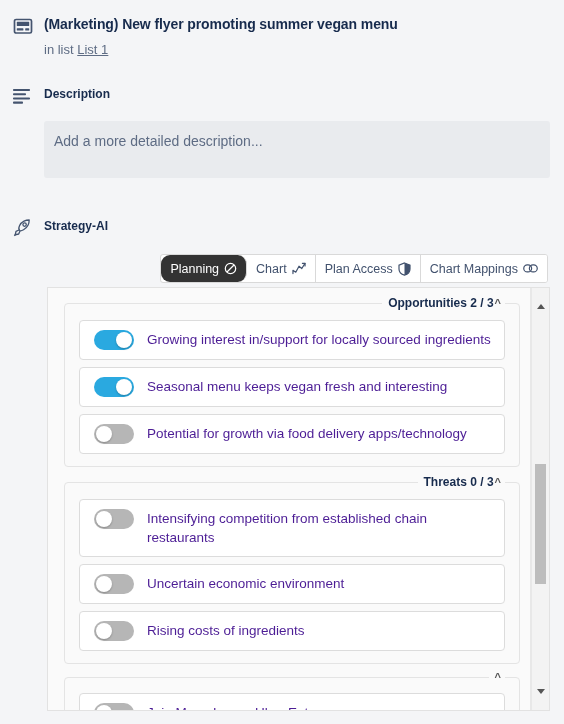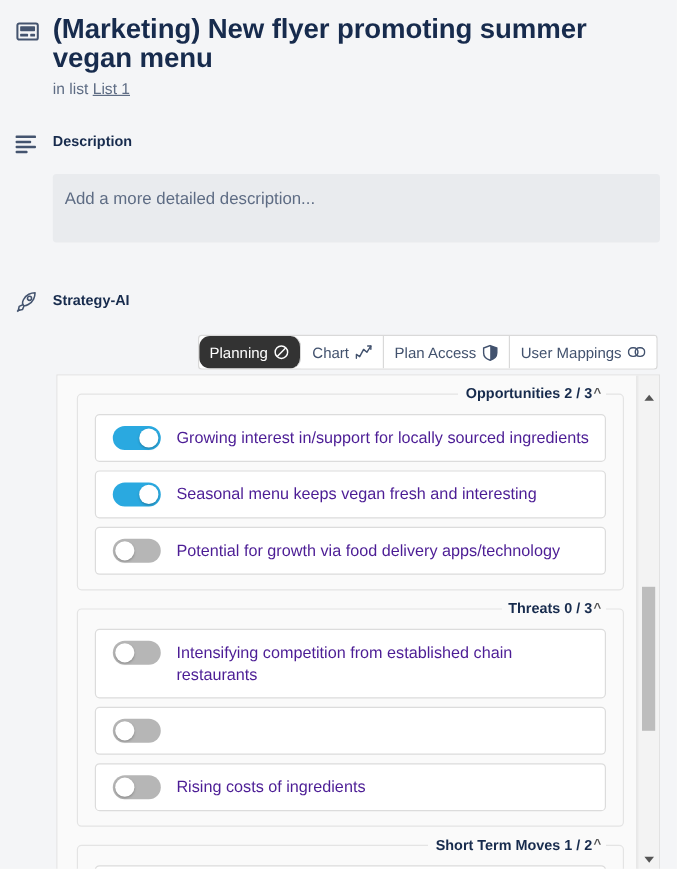--- a/index.html
+++ b/index.html
@@ -24,21 +24,21 @@
     padding: 12px 14px 0 12px;
   }
   .hdr-icon {
     width: 24px;
     flex: 0 0 24px;
     margin-top: 3px;
     color: #44546f;
   }
   .hdr-text { flex: 1 1 auto; padding-left: 8px; }
   .card-title {
-    font-size: 23px;
+    font-size: 14px;
     font-weight: bold;
     line-height: 24px;
     color: #172b4d;
     letter-spacing: -0.1px;
   }
   .card-sub {
     font-size: 13px;
     line-height: 18px;
     margin-top: 5px;
     color: #5e6c84;
@@ -322,21 +322,21 @@
     <div class="tab">
       <span>Plan Access</span>
       <span>
         <svg width="13" height="14" viewBox="0 0 13 14" fill="none" stroke="#42526e" stroke-width="1.2">
           <path d="M6.5 1 L12 3.1 V7 C12 10.1 9.6 12.3 6.5 13.2 C3.4 12.3 1 10.1 1 7 V3.1 Z"></path>
           <path d="M6.5 1 L12 3.1 V7 C12 10.1 9.6 12.3 6.5 13.2 Z" fill="#42526e" stroke="none"></path>
         </svg>
       </span>
     </div>
     <div class="tab">
-      <span>User Mappings</span>
+      <span>Chart Mappings</span>
       <span>
         <svg width="15" height="11" viewBox="0 0 16 11" fill="none" stroke="#42526e" stroke-width="1.3">
           <rect x="0.8" y="1.6" width="8.4" height="7.6" rx="3.8"></rect>
           <rect x="6.8" y="1.6" width="8.4" height="7.6" rx="3.8"></rect>
         </svg>
       </span>
     </div>
   </div>
 </div>
 
@@ -377,32 +377,32 @@
         <div class="item">
           <div class="toggle">
               <div class="knob"></div>
             </div>
           <div class="item-label">Intensifying competition from established chain restaurants</div>
         </div>
         <div class="item">
           <div class="toggle">
               <div class="knob"></div>
             </div>
+          <div class="item-label">Uncertain economic environment</div>
         </div>
         <div class="item">
           <div class="toggle">
               <div class="knob"></div>
             </div>
           <div class="item-label">Rising costs of ingredients</div>
         </div>
       </fieldset>
 
       <fieldset class="group">
         <legend>
-          <span>Short Term Moves 1 / 2</span>
           <span class="legend-chevron">^</span>
         </legend>
         <div class="item">
           <div class="toggle">
               <div class="knob"></div>
             </div>
           <div class="item-label">Join Menu Log or Uber Eats</div>
         </div>
       </fieldset>
 

